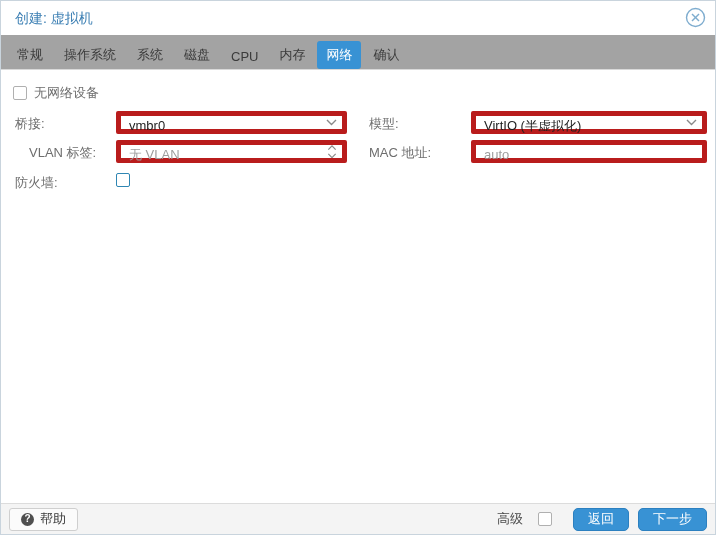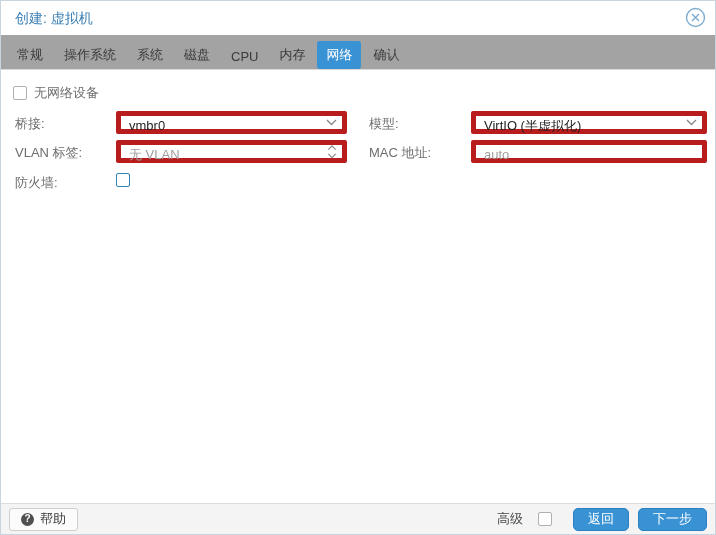--- a/index.html
+++ b/index.html
@@ -155,21 +155,21 @@
     <div class="field-label" style="left:368px; top:45px;">模型:</div>
     <div class="field" style="left:470px; top:41px; width:236px;">
       <input type="text" value="VirtIO (半虚拟化)" style="">
       <span class="trigger">
         <svg width="11" height="7" viewBox="0 0 11 7">
             <polyline points="1,1 5.5,5.5 10,1" fill="none" stroke="#8a8a8a" stroke-width="1.4"></polyline>
           </svg>
       </span>
     </div>
 
-    <div class="field-label" style="left:14px; top:74px;">VLAN 标签:</div>
+    <div class="field-label" style="left:28px; top:74px;">VLAN 标签:</div>
     <div class="field" style="left:115px; top:70px; width:231px;">
       <input type="text" placeholder="无 VLAN" style="">
       <span class="trigger">
         <svg width="10" height="6" viewBox="0 0 10 6" style="margin-bottom:2px;">
             <polyline points="1,5 5,1 9,5" fill="none" stroke="#8a8a8a" stroke-width="1.3"></polyline>
           </svg>
         <svg width="10" height="6" viewBox="0 0 10 6">
             <polyline points="1,1 5,5 9,1" fill="none" stroke="#8a8a8a" stroke-width="1.3"></polyline>
           </svg>
       </span>

